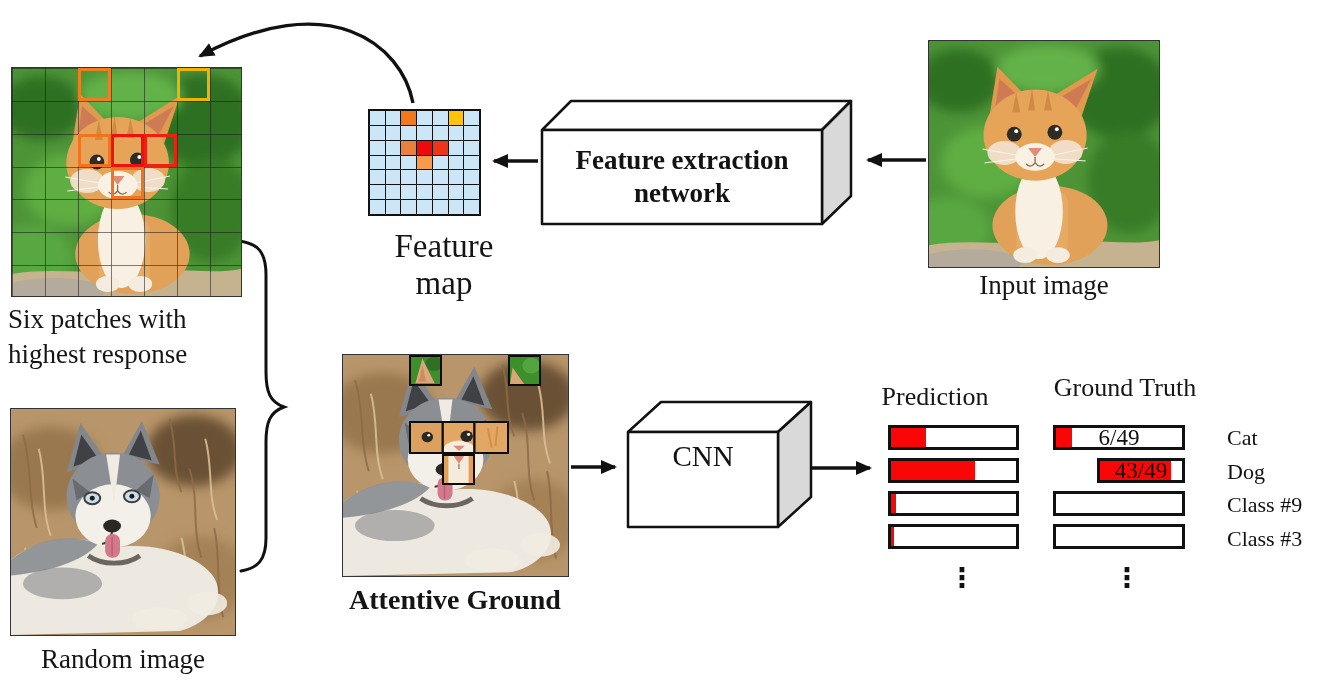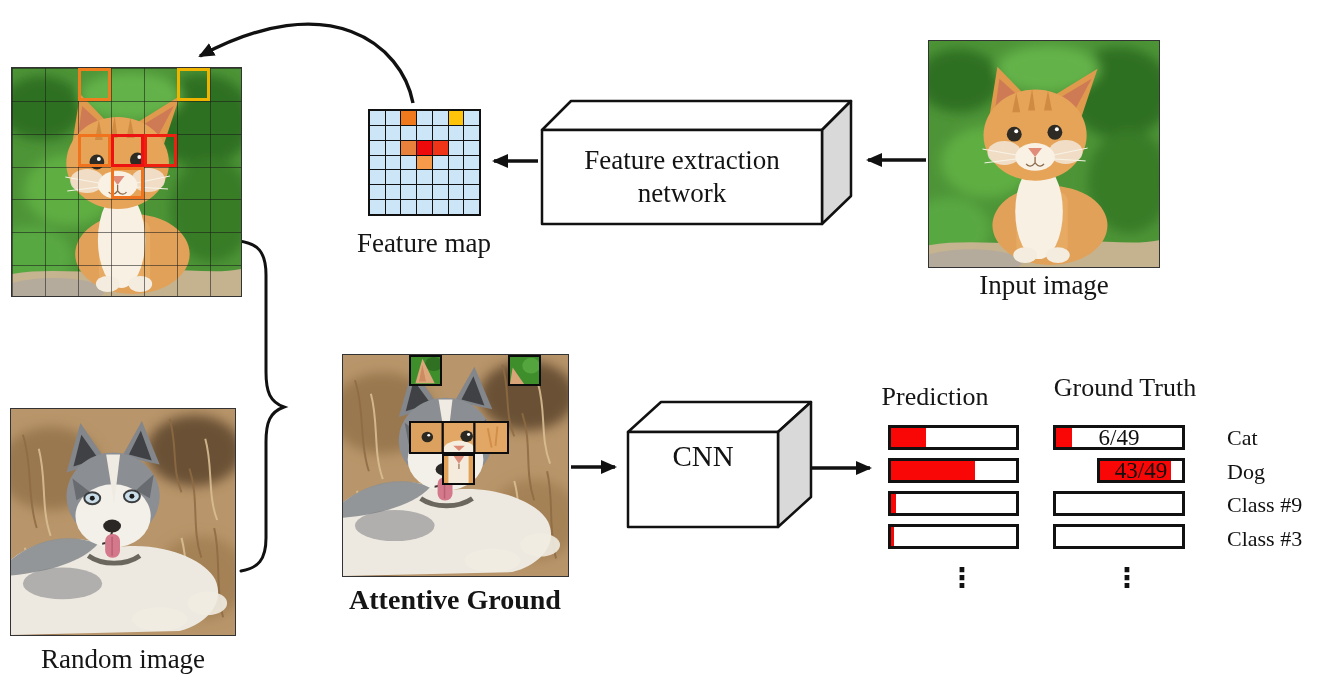--- a/index.html
+++ b/index.html
@@ -171,20 +171,24 @@
     <div class="gridlines"></div>
     <div class="abs" style="inset:0;">
         <div class="patch-box" style="left: 66px; top: 0px; width: 33px; height: 32.8571px; border-color: rgb(240, 125, 30);"></div>
         <div class="patch-box" style="left: 165px; top: 0px; width: 33px; height: 32.8571px; border-color: rgb(239, 180, 0);"></div>
         <div class="patch-box" style="left: 66px; top: 65.7143px; width: 33px; height: 32.8571px; border-color: rgb(240, 116, 30);"></div>
         <div class="patch-box" style="left: 99px; top: 65.7143px; width: 33px; height: 32.8571px; border-color: rgb(238, 17, 17);"></div>
         <div class="patch-box" style="left: 132px; top: 65.7143px; width: 33px; height: 32.8571px; border-color: rgb(240, 32, 17);"></div>
         <div class="patch-box" style="left: 99px; top: 98.5714px; width: 33px; height: 32.8571px; border-color: rgb(240, 116, 30);"></div>
       </div>
   </div>
+  <div class="label" style="left:8px;top:302px;font-size:27px;line-height:35px;">
+    <div>Six patches with</div>
+    <div>highest response</div>
+  </div>
 
   <div class="figure" style="left:10px;top:408px;width:226px;height:228px;">
     <svg viewBox="0 0 226 228" preserveAspectRatio="none">
         <use href="#husky-art"></use>
       </svg>
   </div>
   <div class="label center" style="left:10px;top:644px;width:226px;font-size:27px;">Random image</div>
 
   <div class="fm">
       <div class="fm-cell" style="background: rgb(205, 230, 247);"></div>
@@ -230,23 +234,23 @@
       <div class="fm-cell" style="background: rgb(205, 230, 247);"></div>
       <div class="fm-cell" style="background: rgb(205, 230, 247);"></div>
       <div class="fm-cell" style="background: rgb(205, 230, 247);"></div>
       <div class="fm-cell" style="background: rgb(205, 230, 247);"></div>
       <div class="fm-cell" style="background: rgb(205, 230, 247);"></div>
       <div class="fm-cell" style="background: rgb(205, 230, 247);"></div>
       <div class="fm-cell" style="background: rgb(205, 230, 247);"></div>
       <div class="fm-cell" style="background: rgb(205, 230, 247);"></div>
       <div class="fm-cell" style="background: rgb(205, 230, 247);"></div>
     </div>
-  <div class="label center" style="left:344px;top:228px;width:160px;font-size:27px;">Feature map</div>
-
-  <div class="boxtext" style="left:542px;top:130px;width:280px;height:94px;">
+  <div class="label center" style="left:364px;top:228px;width:160px;font-size:33px;">Feature map</div>
+
+  <div class="boxtext" style="left:542px;top:130px;width:280px;height:94px;font-weight:bold;">
     <div>Feature extraction</div>
     <div>network</div>
   </div>
 
   <div class="figure" style="left:928px;top:40px;width:232px;height:228px;">
     <svg viewBox="0 0 232 228" preserveAspectRatio="none">
         <use href="#cat-art"></use>
       </svg>
   </div>
   <div class="label center" style="left:928px;top:270px;width:232px;font-size:27px;">Input image</div>

